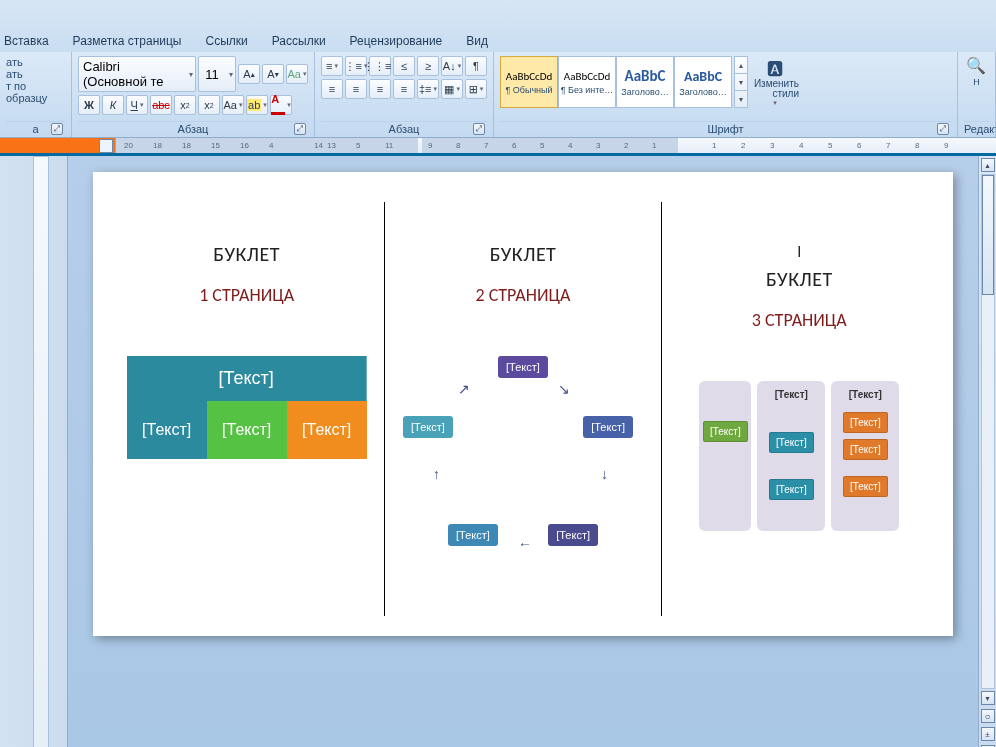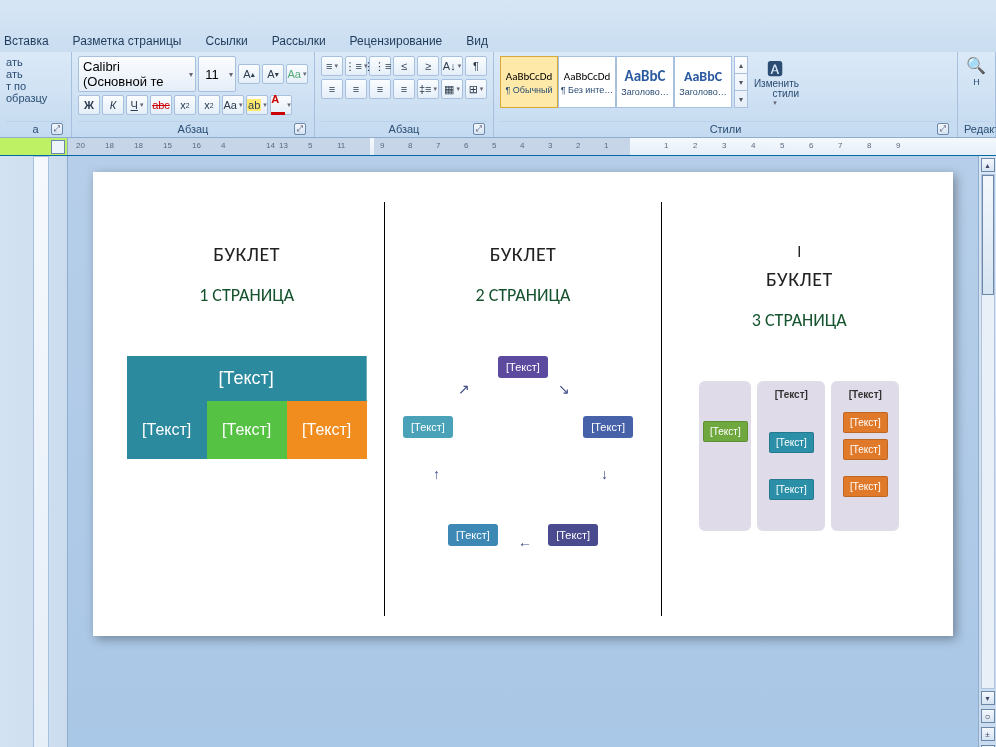--- a/index.html
+++ b/index.html
@@ -104,21 +104,21 @@
 .gallery-more div:last-child { border-bottom:none; }
 
 .change-styles { width: 50px; height: 52px; display:flex; flex-direction:column; align-items:center; justify-content:center; font-size:10px; color:#2b4d73; border:1px solid transparent; }
 .change-styles .ico { font-size:18px; }
 
 
 .edit-col { width: 38px; }
 .edit-col .ico { font-size: 16px; }
 
 
-.ruler-wrap { display:flex; background:#bef264; border-bottom:1px solid #0369a1; height:18px; }
+.ruler-wrap { display:flex; background:#f97316; border-bottom:3px solid #0369a1; height:18px;padding-left:48px; }
 .ruler-left { width: 68px; border-right:1px solid #8faccc; display:flex; align-items:center; justify-content:flex-end; padding-right:2px; }
 .ruler-left .corner { width:14px; height:14px; border:1px solid #6b87aa; background:#eef4fb; }
 .ruler {
   flex:1;
   position:relative;
   font-size: 8px;
   color: #5a6a7f;
   background: linear-gradient(#f5f9fd,#e6eef7);
   overflow:hidden;
 }
@@ -153,21 +153,21 @@
   position:relative;
 }
 .divider {
   width:1px;
   background:#000;
   align-self:stretch;
   margin-top: -10px;
   margin-bottom: -40px;
 }
 .panel h2 { font-weight:400; font-size:20px; color:#222; letter-spacing:.5px; margin-bottom:18px; font-family: Calibri, sans-serif; }
-.panel h3 { font-weight:400; font-size:18px; color:#14532d; margin-bottom: 50px; font-family: Calibri, sans-serif; }
+.panel h3 { font-weight:400; font-size:18px; color:#7f1d1d; margin-bottom: 50px; font-family: Calibri, sans-serif; }
 
 
 .sa1 { width: 240px; }
 .sa1 .top { background:#2c8a9e; color:#fff; text-align:center; padding:12px 0; font-size:18px; border-right:1px solid rgba(255,255,255,.3); }
 .sa1 .cells { display:flex; }
 .sa1 .cell { flex:1; color:#fff; text-align:center; padding:20px 0; font-size:16px; }
 .sa1 .c1 { background:#2c8a9e; }
 .sa1 .c2 { background:#55c244; }
 .sa1 .c3 { background:#f18c1f; }
 
@@ -317,21 +317,21 @@
         <div>▴</div>
         <div>▾</div>
         <div>▾</div>
       </div>
       <div class="change-styles">
         <span class="ico">🅰</span>
         <span style="font-size:10px; text-align:right; line-height:10px; white-space:normal; width:48px">Изменить стили</span>
         <span style="font-size:7px;color:#667">▾</span>
       </div>
     </div>
-    <div class="group-label"><span>Стили</span><span class="dlg">⤢</span></div>
+    <div class="group-label"><span>Шрифт</span><span class="dlg">⤢</span></div>
   </div>
 
   <div class="group edit-col">
     <div style="display:flex;flex-direction:column;gap:2px;align-items:center">
       <span class="ico" style="color:#2b4d73">🔍</span>
       <span style="font-size:9px;color:#2b4d73">Н</span>
     </div>
     <div class="group-label">Редакт</div>
   </div>
 </div>

